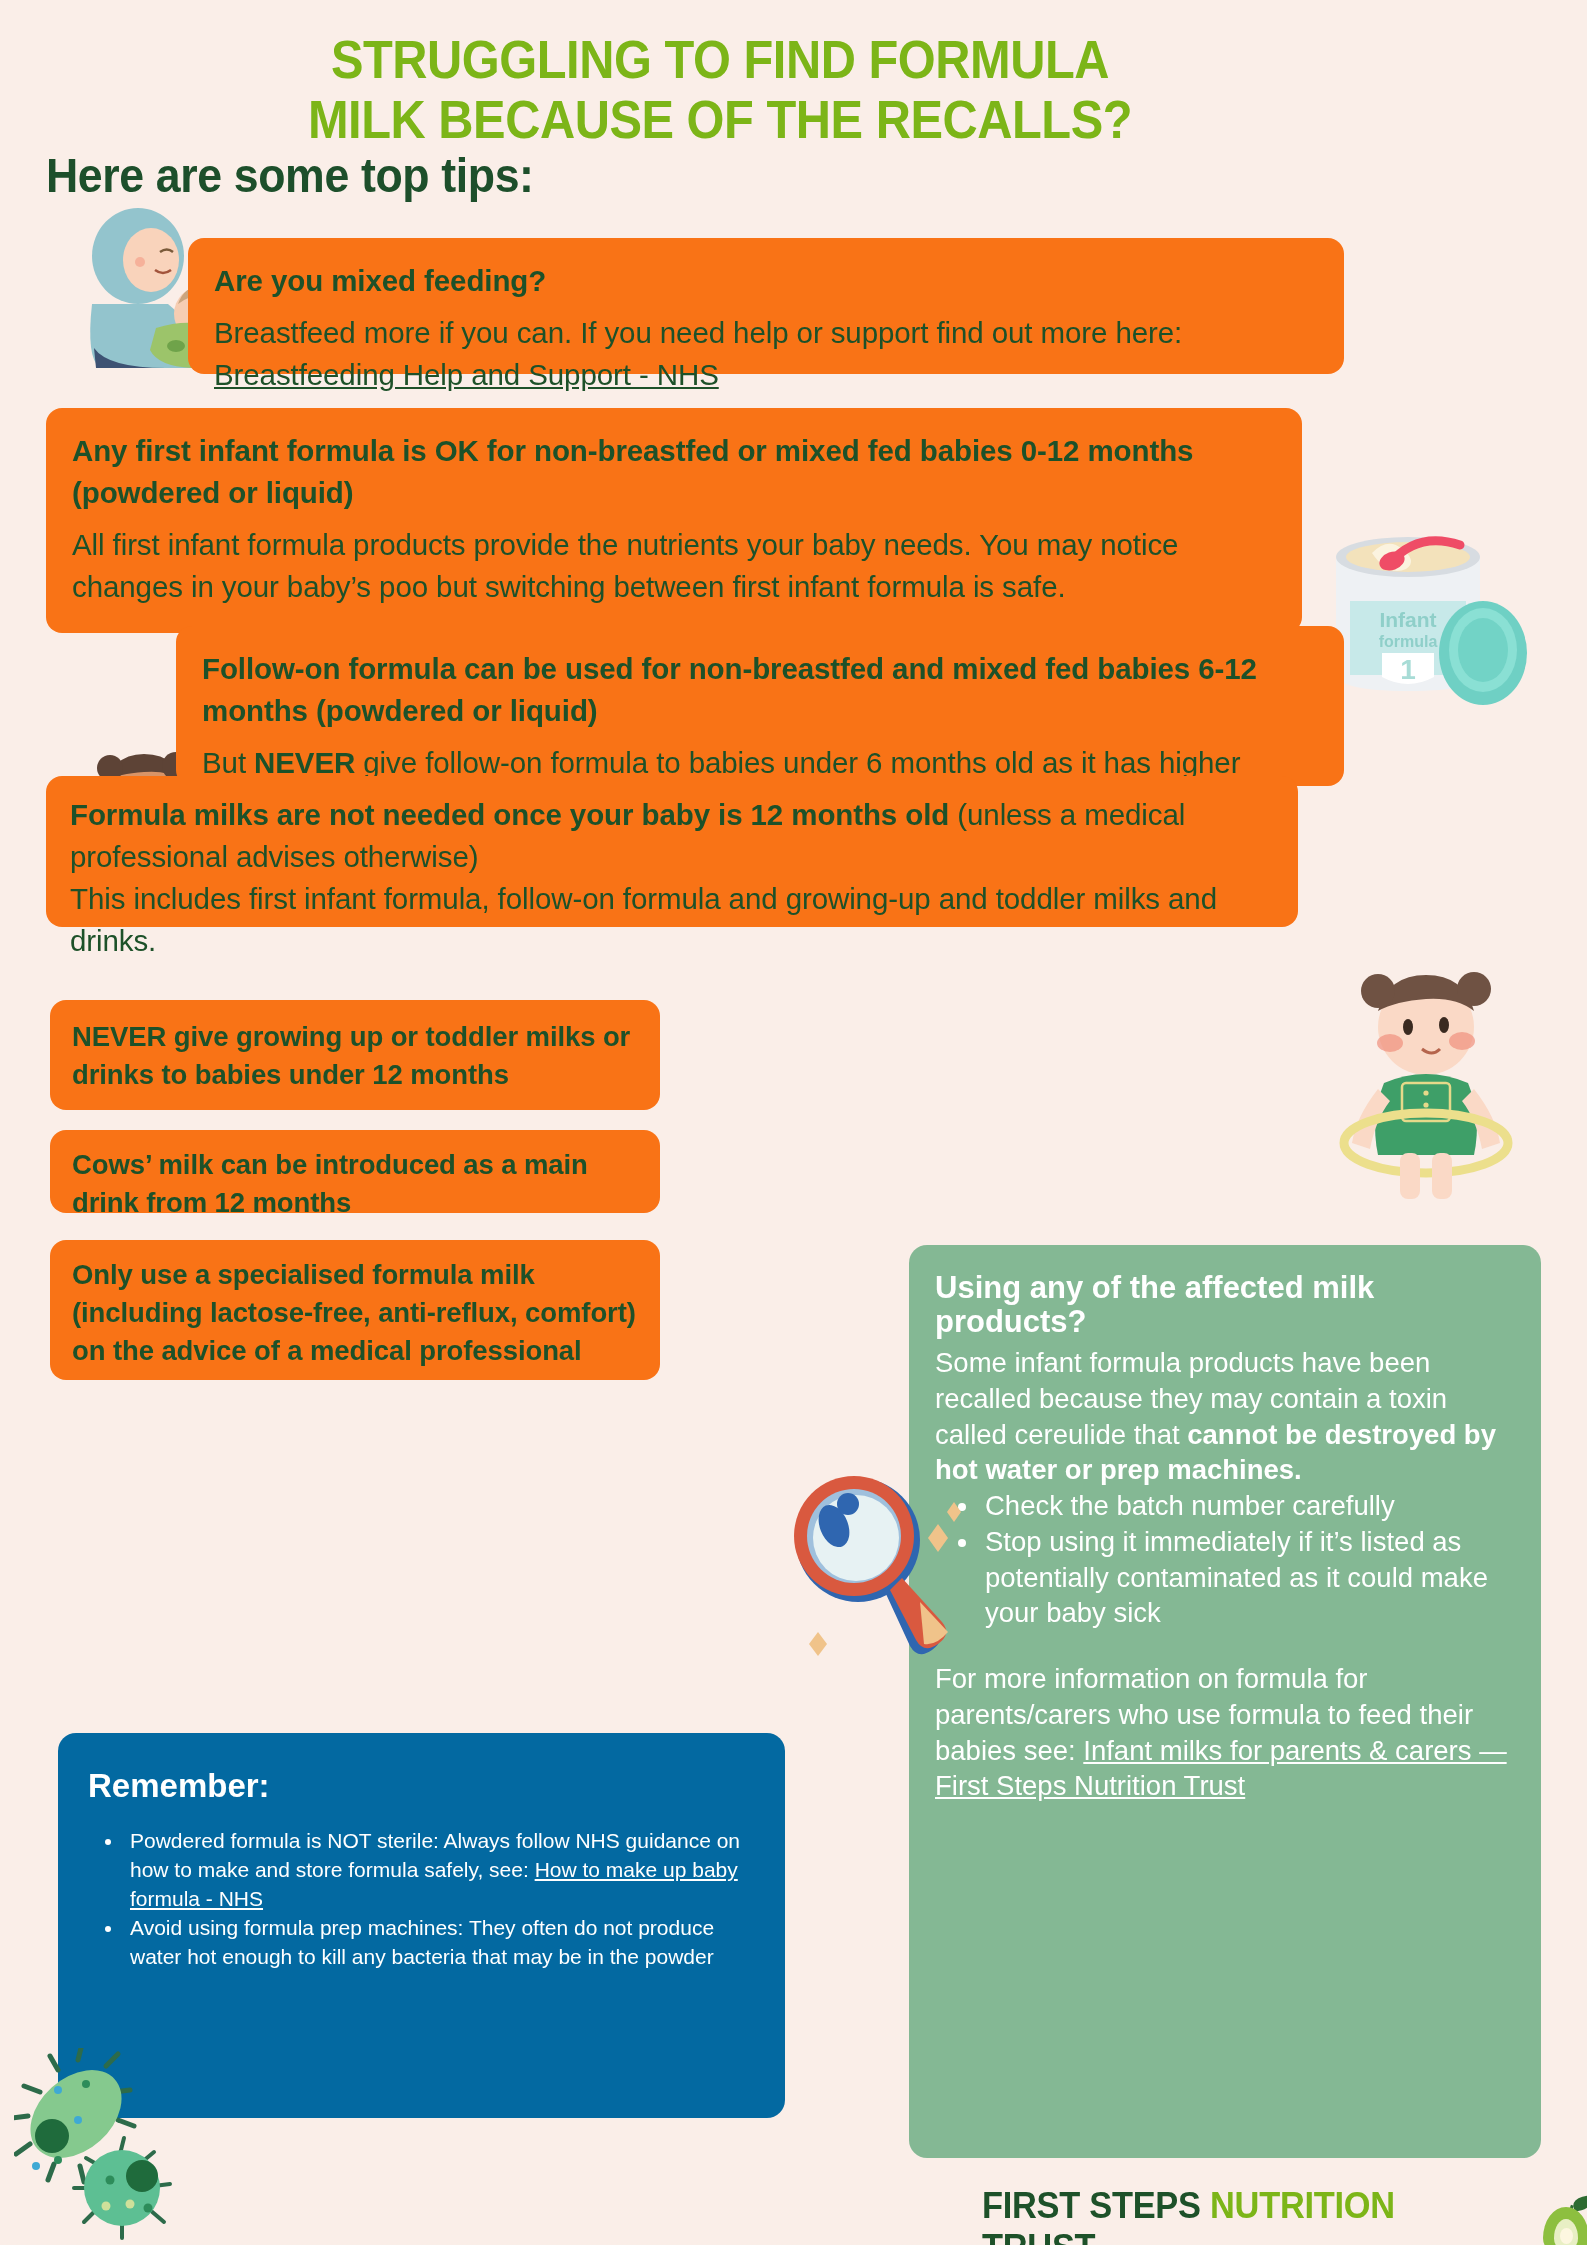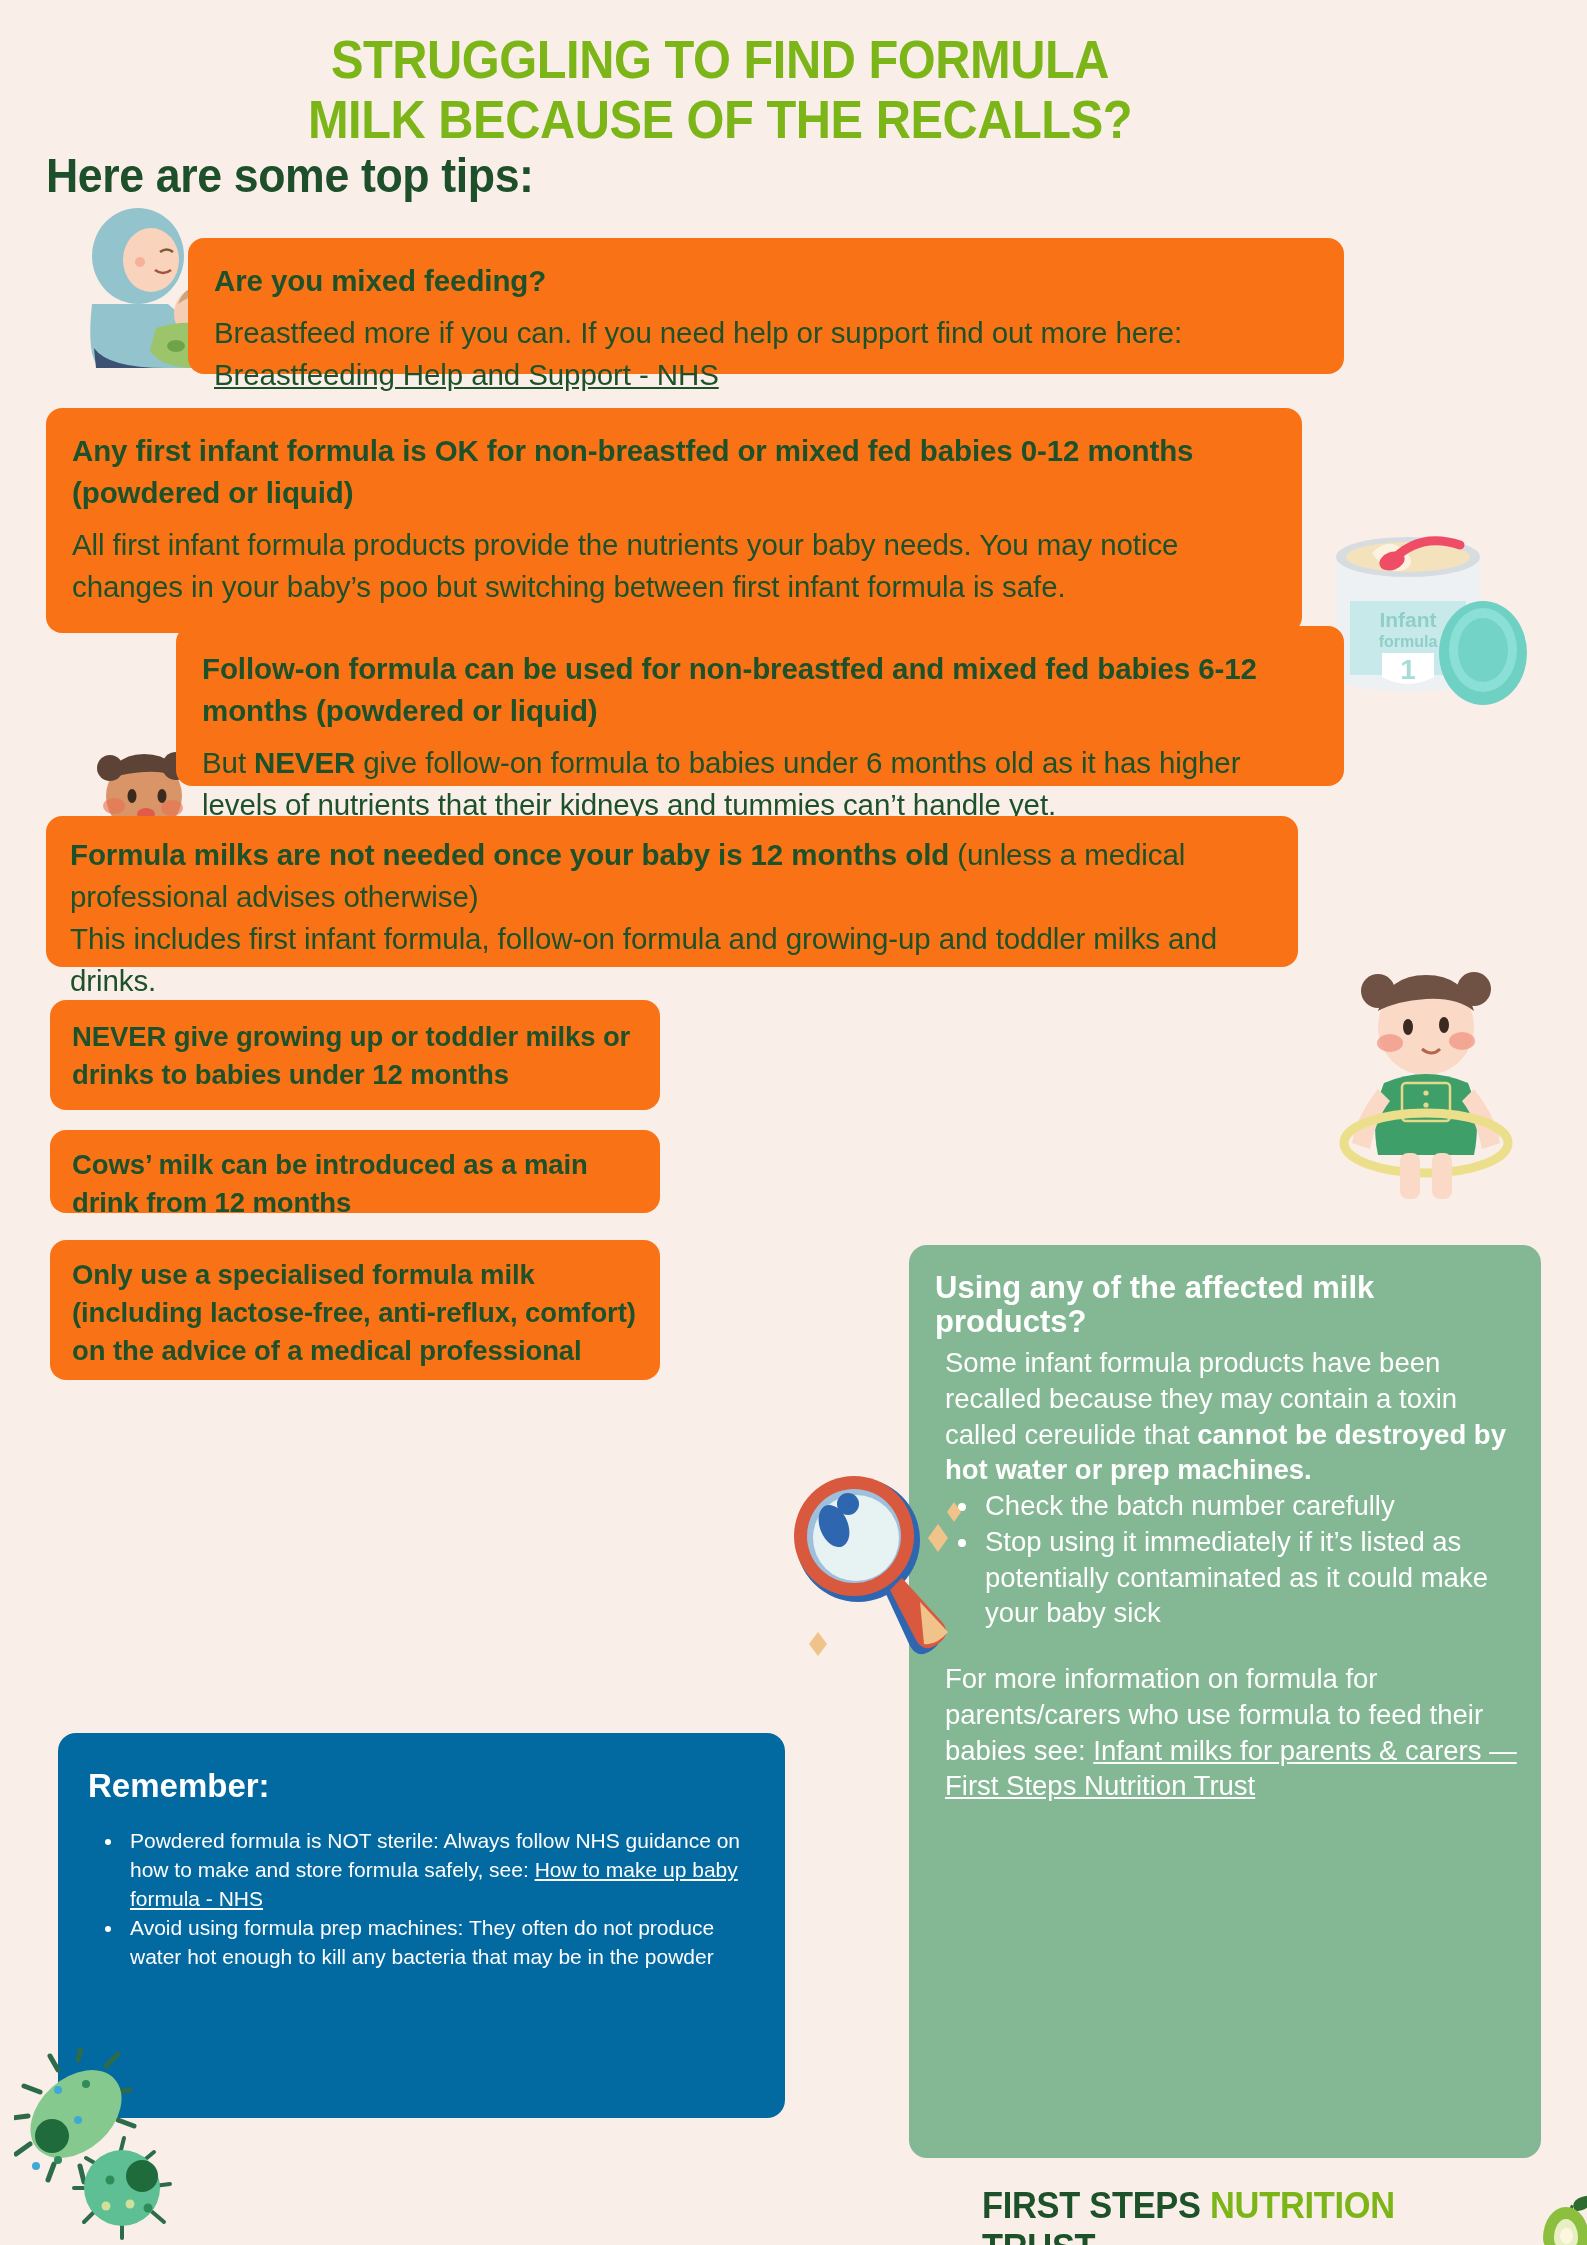--- a/index.html
+++ b/index.html
@@ -126,21 +126,21 @@
     transform-origin: left top;
   }
   .card .hd {
     font-weight: bold;
   }
   .card b { font-weight: bold; }
 
   #card-mixed  { left: 188px; top: 238px;  width: 1156px; height: 136px; padding: 22px 26px 0 26px; }
   #card-first  { left: 46px;  top: 408px;  width: 1256px; height: 225px; padding: 22px 26px 0 26px; }
   #card-follow { left: 176px; top: 626px;  width: 1168px; height: 160px; padding: 22px 26px 0 26px; }
-  #card-twelve { left: 46px;  top: 816px;  width: 1252px; height: 151px; padding: 18px 40px 0 24px; }
+  #card-twelve { left: 46px;  top: 776px;  width: 1252px; height: 151px; padding: 18px 40px 0 24px; }
   #card-never  { left: 50px;  top: 1000px; width: 610px;  height: 110px; padding: 18px 22px 0 22px; }
   #card-cows   { left: 50px;  top: 1130px; width: 610px;  height: 83px;  padding: 16px 22px 0 22px; }
   #card-spec   { left: 50px;  top: 1240px; width: 610px;  height: 140px; padding: 16px 22px 0 22px; }
 
   #card-mixed .hd, #card-first .hd, #card-follow .hd,
   #card-twelve .hd { margin-bottom: 10px; }
 
   #card-never p, #card-cows p, #card-spec p {
     font-weight: bold;
     font-size: 27.5px;
@@ -170,21 +170,21 @@
     font-size: 31px;
     line-height: 1.1;
     margin-bottom: 6px;
   }
   #panel-green p, #panel-green li {
     font-family: "Liberation Sans", sans-serif;
     font-size: 27.5px;
     line-height: 1.3;
     font-weight: 400;
   }
-  #panel-green p { margin-left: 10px; }
+  #panel-green p { }
   #panel-green b { font-weight: bold; }
   #panel-green ul {
     margin: 0 0 0 46px;
     padding: 0;
     list-style: disc;
   }
   #panel-green li { padding-left: 4px; }
   #panel-green a.link {
     color: #ffffff;
     text-decoration: underline;

